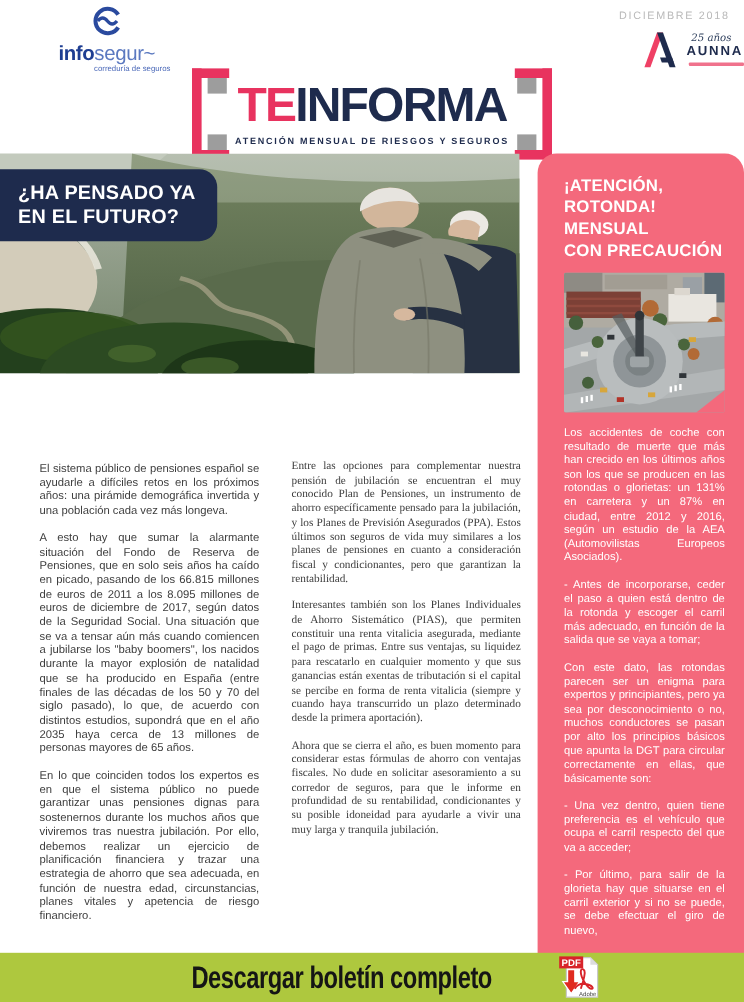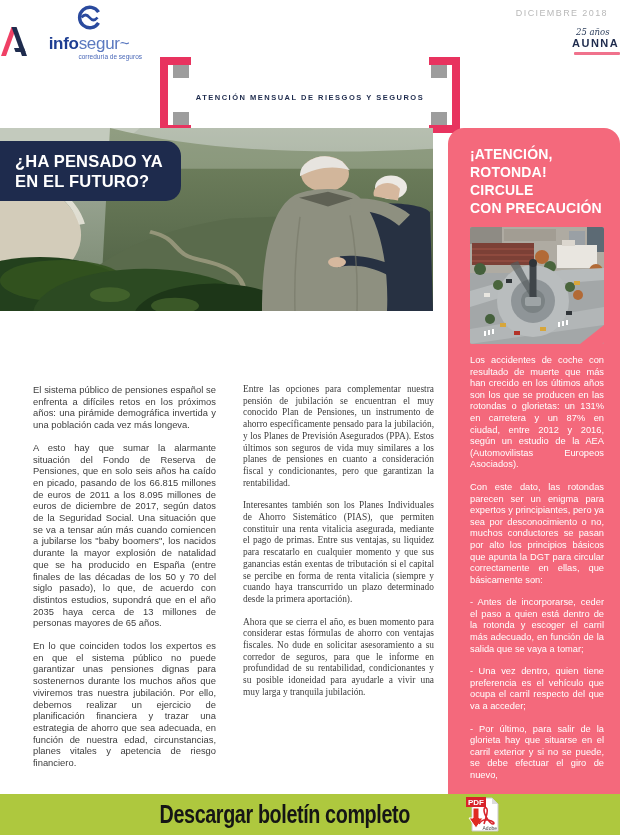--- a/index.html
+++ b/index.html
@@ -15,21 +15,21 @@
   body{background:#e9e9e9;font-family:"Liberation Sans",sans-serif;}
   .page{position:relative;width:620px;height:835px;background:#ffffff;overflow:hidden;margin:0 auto;}
 
   
   .date{position:absolute;top:8px;right:12px;font-size:9px;letter-spacing:1.4px;color:#b9b9b9;}
   .infosegur{position:absolute;left:30px;top:4px;width:118px;text-align:center;}
   .infosegur .word{font-size:17px;letter-spacing:-0.3px;line-height:17px;}
   .infosegur .w1{color:var(--iblue);font-weight:bold;}
   .infosegur .w2{color:var(--iblue2);}
   .infosegur .tag{display:block;text-align:right;font-size:6.5px;color:#4a68b8;margin-top:1px;padding-right:6px;}
-  .aunna{position:absolute;left:0;right:0;top:26px;display:flex;justify-content:space-between;align-items:center;gap:6px;}
+  .aunna{position:absolute;left:0;right:0;top:26px;display:flex;justify-content:flex-end;align-items:center;gap:6px;}
   .aunna .txt{display:flex;flex-direction:column;align-items:flex-start;}
   .aunna .script{font-size:8.5px;font-style:italic;color:#31425f;font-family:"DejaVu Serif",serif;line-height:8px;margin-left:4px;}
   .aunna .name{font-size:11px;font-weight:bold;letter-spacing:1.5px;color:var(--navy);line-height:14px;}
   .aunna .tagbar{width:46px;height:3px;background:#f0728c;margin:2px 0 0 2px;border-radius:1px;}
 
   .masthead{position:absolute;left:0;right:0;top:57px;display:flex;justify-content:center;align-items:center;}
   .bracket{width:31px;height:76px;position:relative;flex:none;}
   .bracket .v{position:absolute;left:0;top:0;width:8px;height:76px;background:var(--pink);}
   .bracket .ht{position:absolute;left:0;top:0;width:31px;height:8px;background:var(--pink);}
   .bracket .hb{position:absolute;left:0;bottom:0;width:31px;height:8px;background:var(--pink);}
@@ -99,20 +99,21 @@
 
   <div class="masthead">
     <div class="bracket">
       <span class="v"></span>
         <span class="ht"></span>
         <span class="hb"></span>
         <span class="st"></span>
         <span class="sb"></span>
     </div>
     <div class="mast-center">
+      <div class="mast-title"><span class="te">TE</span><span>INFORMA</span></div>
       <div class="mast-sub">ATENCIÓN MENSUAL DE RIESGOS Y SEGUROS</div>
     </div>
     <div class="bracket right">
       <span class="v"></span>
         <span class="ht"></span>
         <span class="hb"></span>
         <span class="st"></span>
         <span class="sb"></span>
     </div>
   </div>
@@ -159,34 +160,34 @@
       <path d="M300,120 C296,160 294,200 295,247" stroke="#767868" stroke-width="1.5" fill="none" opacity="0.6"></path>
       <path d="M350,118 C356,160 358,200 357,247" stroke="#767868" stroke-width="1.5" fill="none" opacity="0.6"></path>
     </svg>
     <div class="headline">
       <span>¿HA PENSADO YA</span><br>
       <span>EN EL FUTURO?</span>
     </div>
   </div>
 
   <div class="col col1">
-    <p>El sistema público de pensiones español se enfrenta a difíciles retos en los próximos años: una pirámide demográfica invertida y una población cada vez más longeva.</p>
+    <p>El sistema público de pensiones español se ayudarle a difíciles retos en los próximos años: una pirámide demográfica invertida y una población cada vez más longeva.</p>
     <p>A esto hay que sumar la alarmante situación del Fondo de Reserva de Pensiones, que en solo seis años ha caído en picado, pasando de los 66.815 millones de euros de 2011 a los 8.095 millones de euros de diciembre de 2017, según datos de la Seguridad Social. Una situación que se va a tensar aún más cuando comiencen a jubilarse los "baby boomers", los nacidos durante la mayor explosión de natalidad que se ha producido en España (entre finales de las décadas de los 50 y 70 del siglo pasado), lo que, de acuerdo con distintos estudios, supondrá que en el año 2035 haya cerca de 13 millones de personas mayores de 65 años.</p>
     <p>En lo que coinciden todos los expertos es en que el sistema público no puede garantizar unas pensiones dignas para sostenernos durante los muchos años que viviremos tras nuestra jubilación. Por ello, debemos realizar un ejercicio de planificación financiera y trazar una estrategia de ahorro que sea adecuada, en función de nuestra edad, circunstancias, planes vitales y apetencia de riesgo financiero.</p>
   </div>
   <div class="col col2">
     <p>Entre las opciones para complementar nuestra pensión de jubilación se encuentran el muy conocido Plan de Pensiones, un instrumento de ahorro específicamente pensado para la jubilación, y los Planes de Previsión Asegurados (PPA). Estos últimos son seguros de vida muy similares a los planes de pensiones en cuanto a consideración fiscal y condicionantes, pero que garantizan la rentabilidad.</p>
     <p>Interesantes también son los Planes Individuales de Ahorro Sistemático (PIAS), que permiten constituir una renta vitalicia asegurada, mediante el pago de primas. Entre sus ventajas, su liquidez para rescatarlo en cualquier momento y que sus ganancias están exentas de tributación si el capital se percibe en forma de renta vitalicia (siempre y cuando haya transcurrido un plazo determinado desde la primera aportación).</p>
     <p>Ahora que se cierra el año, es buen momento para considerar estas fórmulas de ahorro con ventajas fiscales. No dude en solicitar asesoramiento a su corredor de seguros, para que le informe en profundidad de su rentabilidad, condicionantes y su posible idoneidad para ayudarle a vivir una muy larga y tranquila jubilación.</p>
   </div>
 
   <aside class="aside">
     <h2>
       <span>¡ATENCIÓN,</span><br>
-      <span>ROTONDA! CIRCULE</span><br>
+      <span>ROTONDA! MENSUAL</span><br>
       <span>CON PRECAUCIÓN</span>
     </h2>
     <div class="photo">
       <svg viewBox="0 0 134 117" preserveAspectRatio="none">
         <rect width="134" height="117" fill="#a3a7a8"></rect>
         <rect x="0" y="0" width="134" height="46" fill="#afaba2"></rect>
         <rect x="0" y="0" width="32" height="17" fill="#8e8b84"></rect>
         <rect x="34" y="2" width="52" height="12" fill="#a29d93"></rect>
         <rect x="117" y="0" width="17" height="25" fill="#5c6a74"></rect>
         <rect x="99" y="4" width="16" height="15" fill="#9aa0a5"></rect>
@@ -223,22 +224,22 @@
         <rect x="44" y="104" width="6" height="4" fill="#b33328"></rect>
         <rect x="70" y="100" width="6" height="4" fill="#d7a63b"></rect>
         <rect x="96" y="84" width="6" height="4" fill="#2f3438"></rect>
         <rect x="14" y="66" width="6" height="4" fill="#e8e6e0"></rect>
         <rect x="104" y="54" width="6" height="4" fill="#d7a63b"></rect>
         <rect x="36" y="52" width="6" height="4" fill="#2f3438"></rect>
         <polygon points="134,98 134,117 110,117" fill="#f4697c"></polygon>
       </svg>
     </div>
     <p>Los accidentes de coche con resultado de muerte que más han crecido en los últimos años son los que se producen en las rotondas o glorietas: un 131% en carretera y un 87% en ciudad, entre 2012 y 2016, según un estudio de la AEA (Automovilistas Europeos Asociados).</p>
+    <p>- Antes de incorporarse, ceder el paso a quien está dentro de la rotonda y escoger el carril más adecuado, en función de la salida que se vaya a tomar;</p>
     <p>Con este dato, las rotondas parecen ser un enigma para expertos y principiantes, pero ya sea por desconocimiento o no, muchos conductores se pasan por alto los principios básicos que apunta la DGT para circular correctamente en ellas, que básicamente son:</p>
-    <p>- Antes de incorporarse, ceder el paso a quien está dentro de la rotonda y escoger el carril más adecuado, en función de la salida que se vaya a tomar;</p>
     <p>- Una vez dentro, quien tiene preferencia es el vehículo que ocupa el carril respecto del que va a acceder;</p>
     <p>- Por último, para salir de la glorieta hay que situarse en el carril exterior y si no se puede, se debe efectuar el giro de nuevo,</p>
   </aside>
 
   <div class="footer">
     <span class="label">Descargar boletín completo</span>
     <svg width="36" height="37" viewBox="0 0 36 37">
       <path d="M8,2 L28,2 L34,8 L34,35 L8,35 Z" fill="#ffffff" stroke="#c9c9c9" stroke-width="1"></path>
       <path d="M28,2 L28,8 L34,8 Z" fill="#dcdcdc"></path>
       <rect x="2" y="1" width="20" height="10" fill="#d8232a"></rect>

